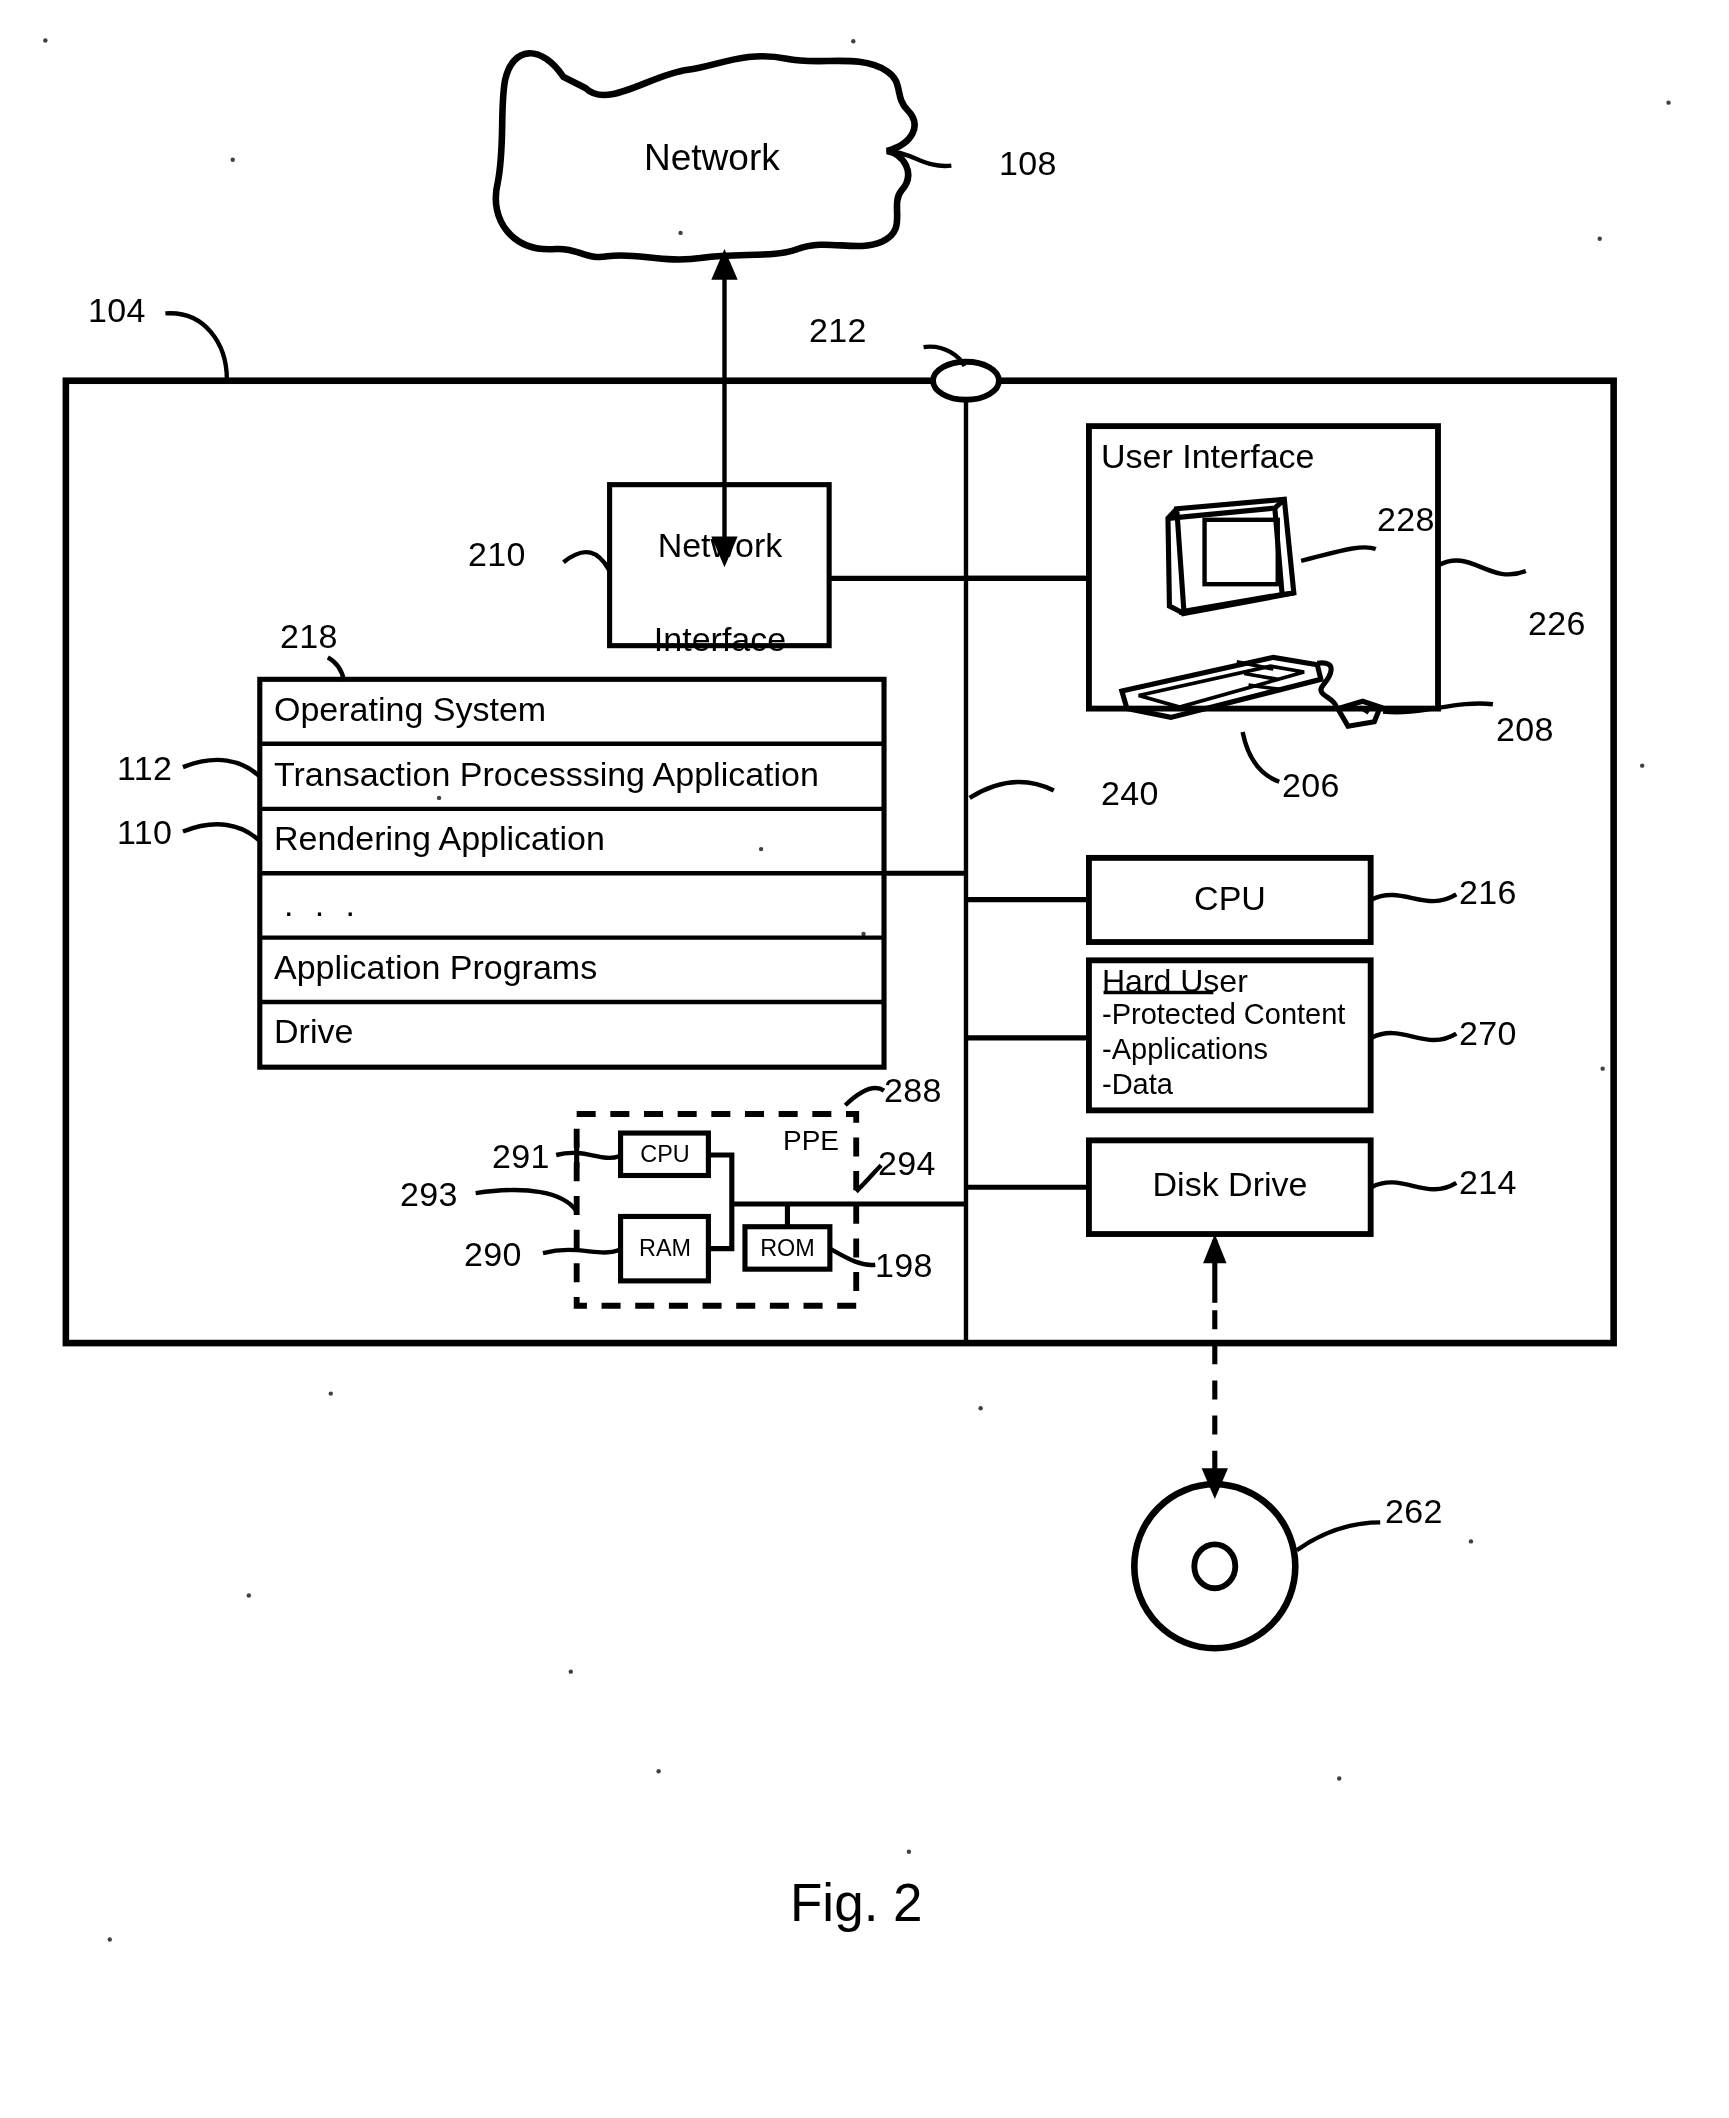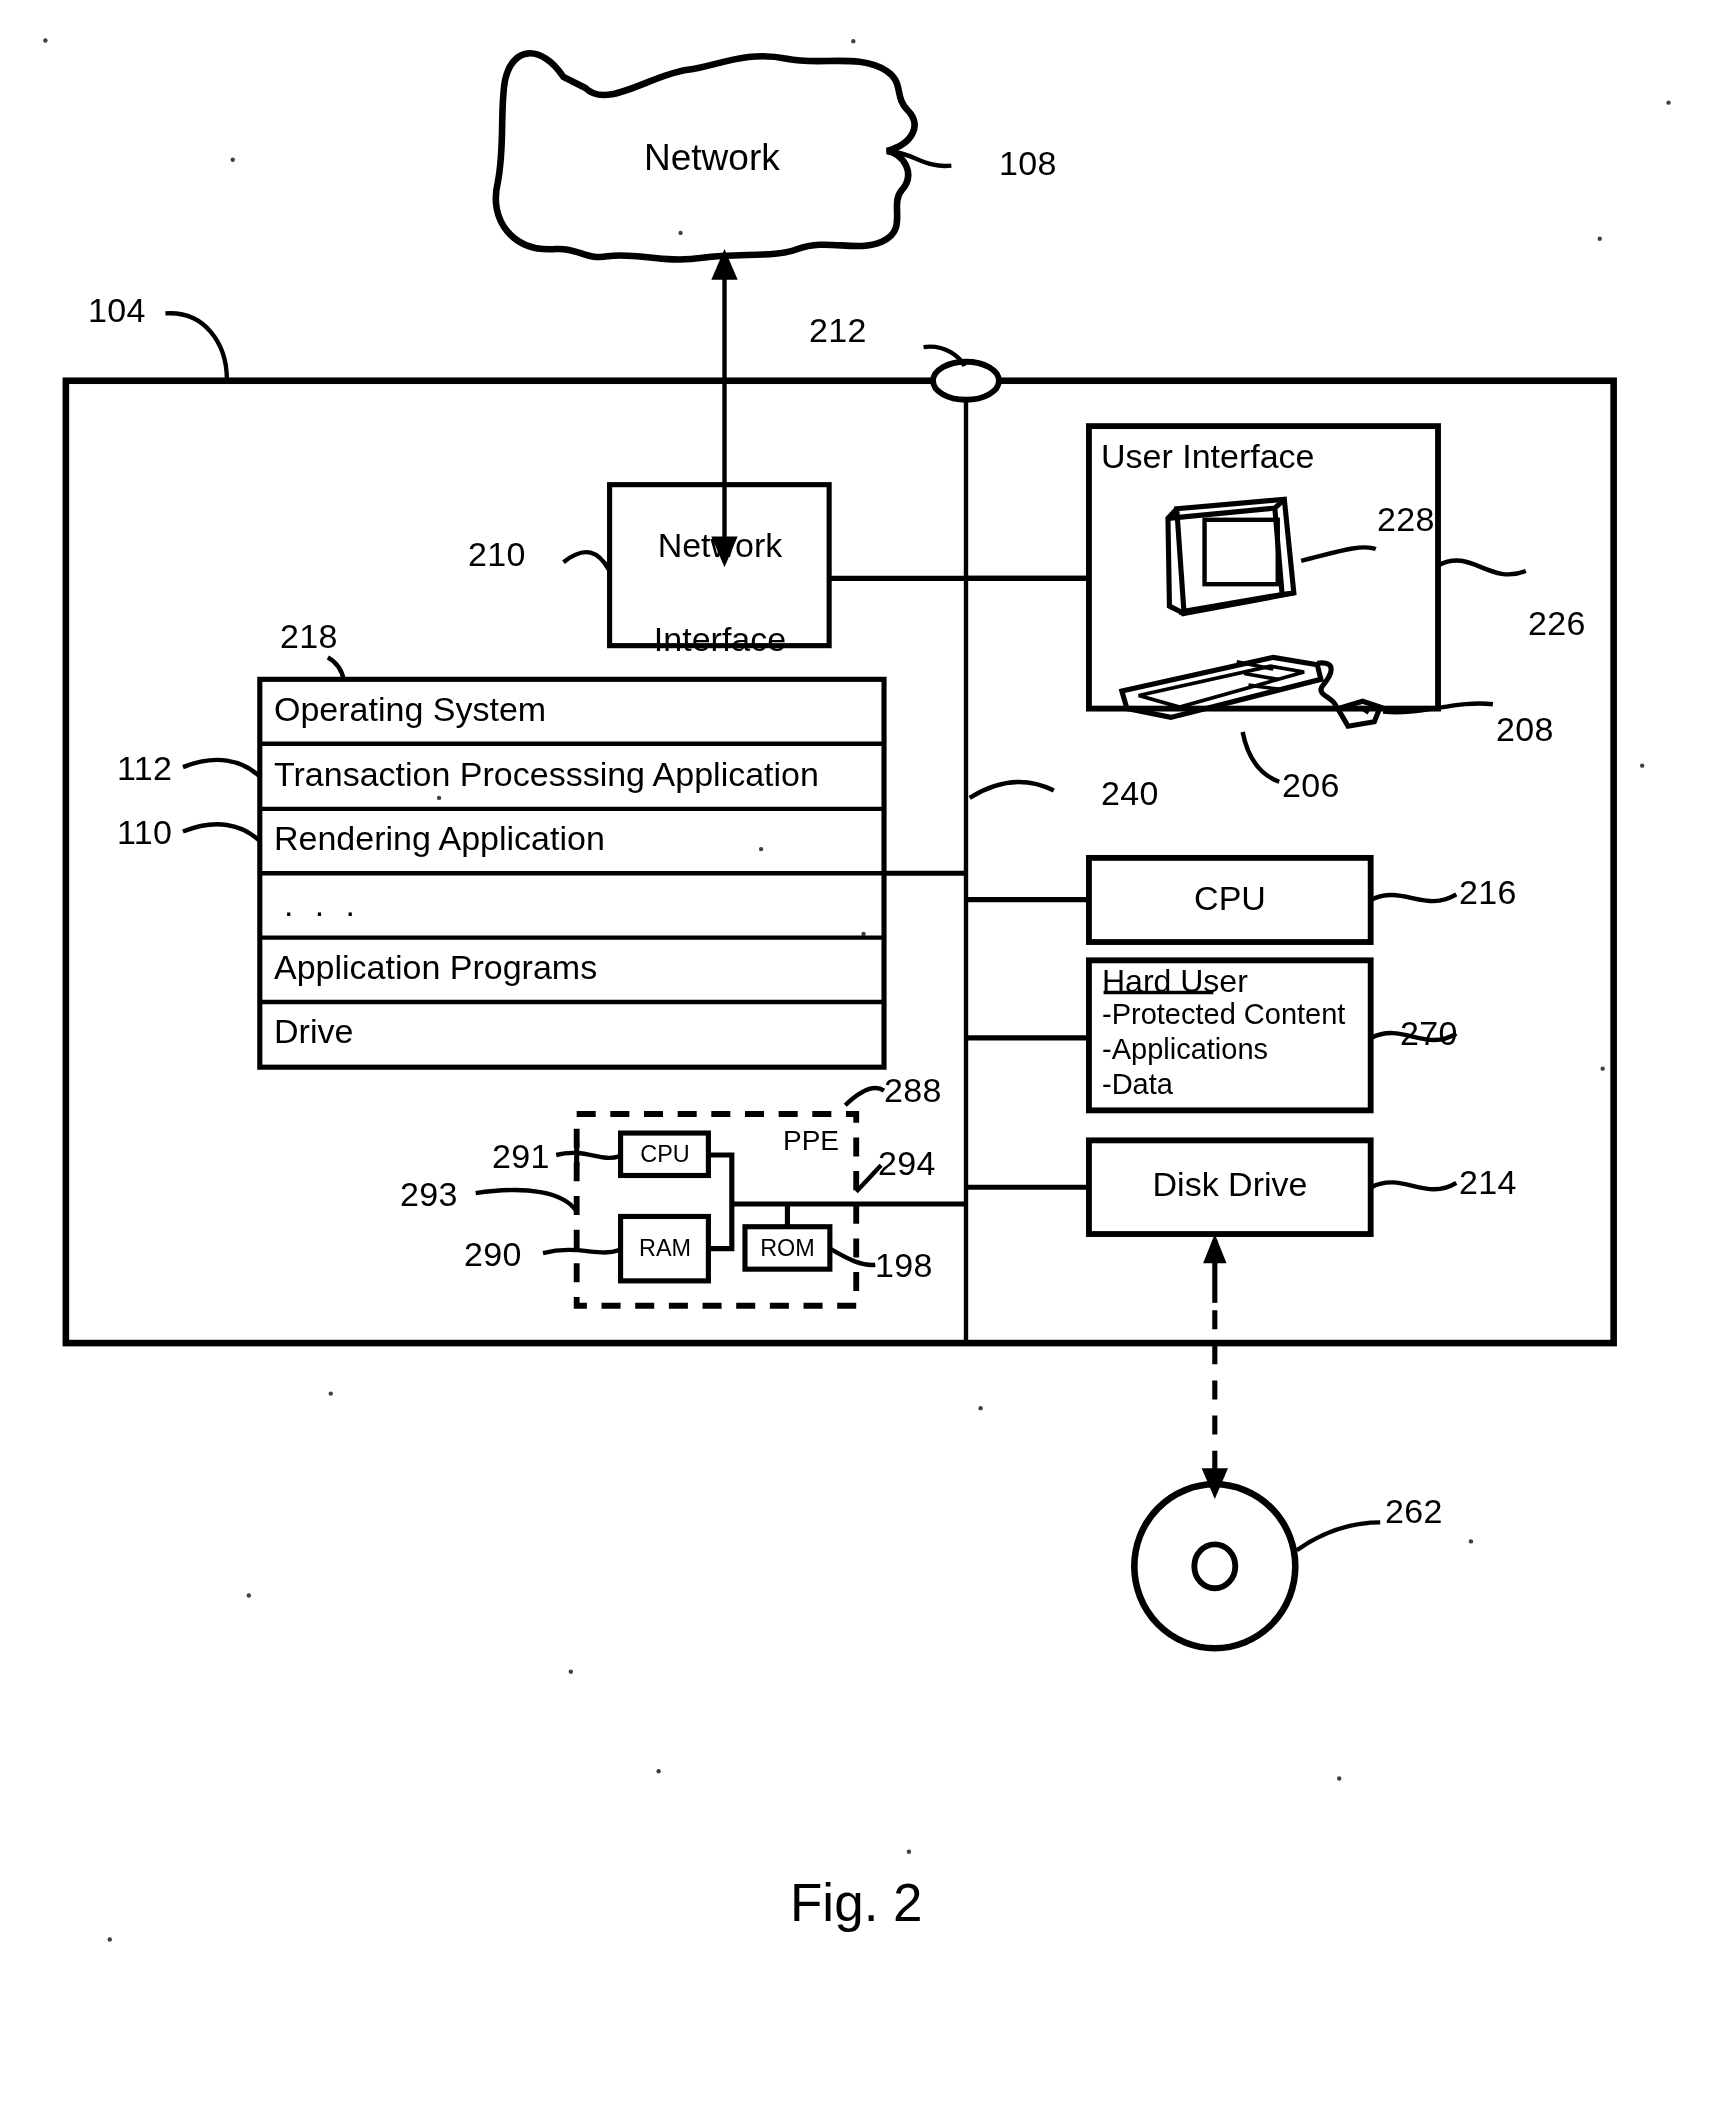--- a/index.html
+++ b/index.html
@@ -279,21 +279,21 @@
   <div class="lbl ref" style="left:1496px; top:712px;">208</div>
   <div class="lbl ref" style="left:1282px; top:768px;">206</div>
 
   <div class="lbl boxtext ctr" style="left:1089px; top:881px; width:282px;">CPU</div>
   <div class="lbl ref" style="left:1459px; top:875px;">216</div>
 
   <div class="lbl hd-title" style="left:1102px; top:965px; text-decoration:none;">Hard User</div>
   <div class="lbl hd-item" style="left:1102px; top:1000px;">-Protected Content</div>
   <div class="lbl hd-item" style="left:1102px; top:1035px;">-Applications</div>
   <div class="lbl hd-item" style="left:1102px; top:1070px;">-Data</div>
-  <div class="lbl ref" style="left:1400px; top:1016px;">270</div>
+  <div class="lbl ref" style="left:1459px; top:1016px;">270</div>
 
   <div class="lbl boxtext ctr" style="left:1089px; top:1167px; width:282px;">Disk Drive</div>
   <div class="lbl ref" style="left:1459px; top:1165px;">214</div>
 
   <div class="lbl ref" style="left:1385px; top:1494px;">262</div>
 
   <div class="lbl figcap" style="left:790px; top:1876px;">Fig. 2</div>
 
 </div>
 

